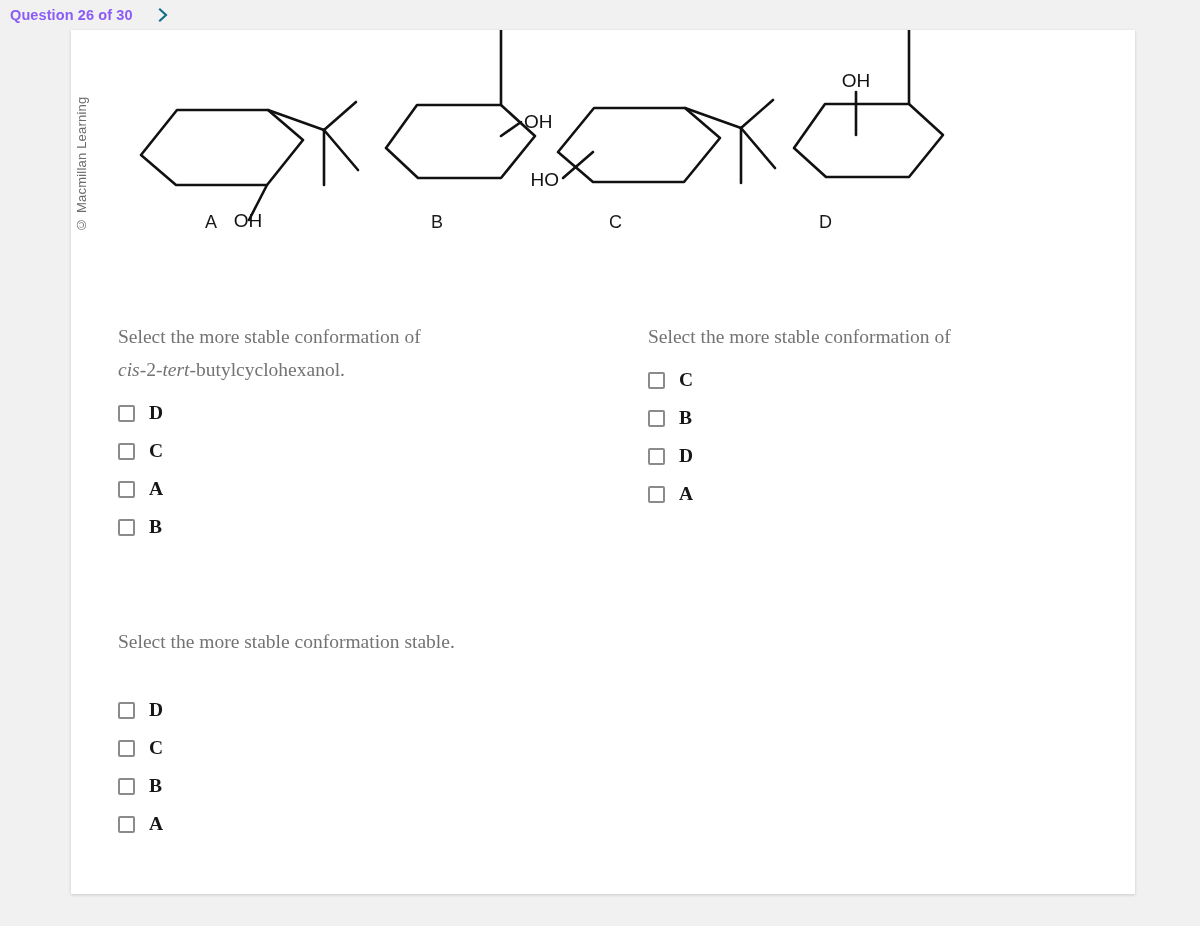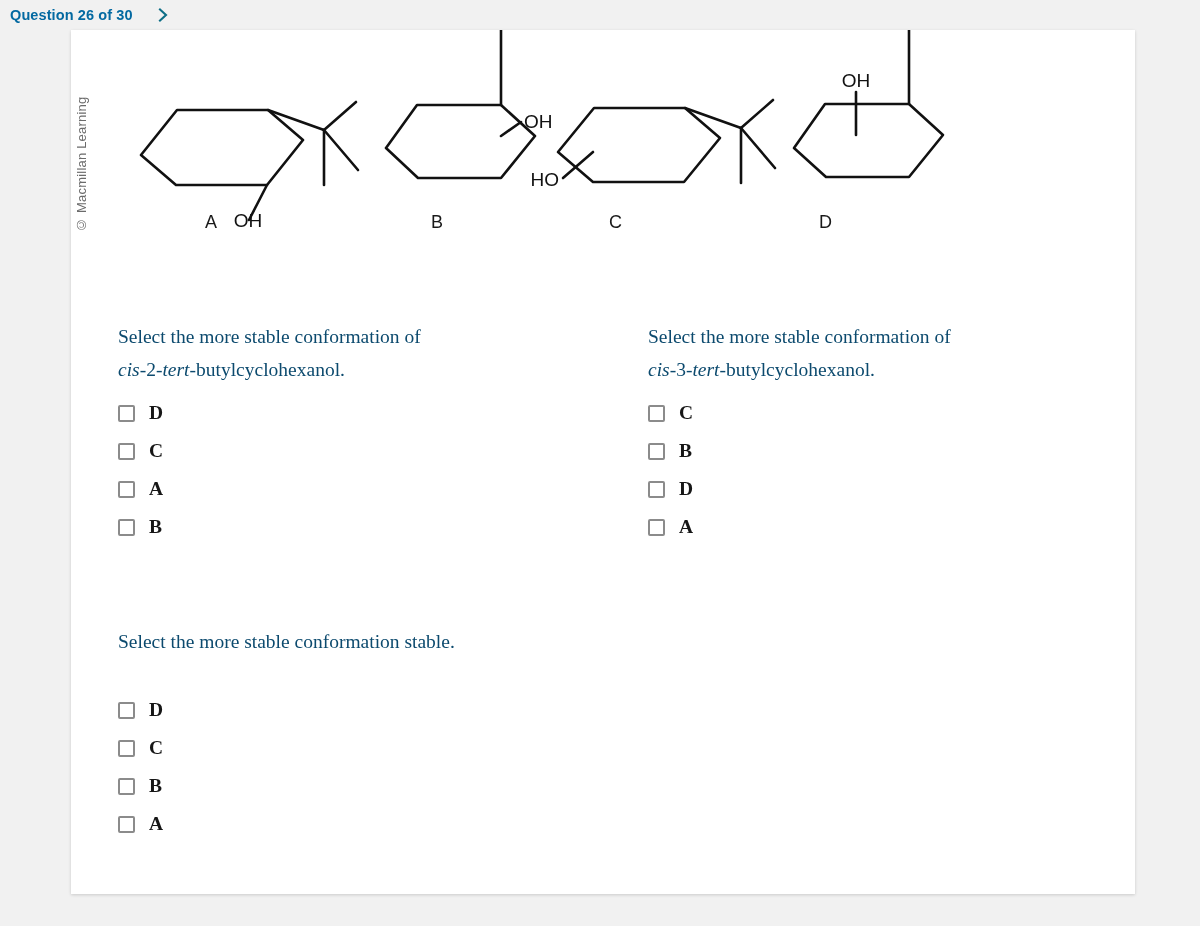--- a/index.html
+++ b/index.html
@@ -23,21 +23,21 @@
     left: 0;
     top: 0;
     width: 1200px;
     height: 30px;
     background: #f1f1f1;
     display: flex;
     align-items: center;
   }
   .q-label {
     margin-left: 10px;
-    color: #0369a1;
+    color: #8b5cf6;
     font-size: 14.5px;
     font-weight: bold;
     font-family: "Liberation Sans", sans-serif;
     letter-spacing: 0.1px;
   }
   .chevron-btn {
     margin-left: 20px;
     width: 20px;
     height: 20px;
     display: flex;
@@ -94,21 +94,21 @@
   }
   .qblock {
     position: absolute;
     font-family: "Liberation Serif", serif;
     color: #161616;
   }
   .qtext {
     font-size: 19.5px;
     line-height: 33px;
     font-family: "Liberation Serif", serif;
-    color: #0c4a6e;
+    color: #737373;
   }
   .qtext i {
   }
   .options {
     margin-top: 8px;
   }
   .opt-row {
     display: flex;
     align-items: center;
     height: 38px;
@@ -264,21 +264,20 @@
         <div class="opt-row">
           <span class="checkbox"></span>
           <span class="opt-label">B</span>
         </div>
       </div>
   </div>
 
   <div class="qblock col-right">
     <div class="qtext">
       <div>Select the more stable conformation of</div>
-      <div><i>cis</i><span>-3-</span><i>tert</i><span>-butylcyclohexanol.</span></div>
     </div>
     <div class="options">
         <div class="opt-row">
           <span class="checkbox"></span>
           <span class="opt-label">C</span>
         </div>
         <div class="opt-row">
           <span class="checkbox"></span>
           <span class="opt-label">B</span>
         </div>

